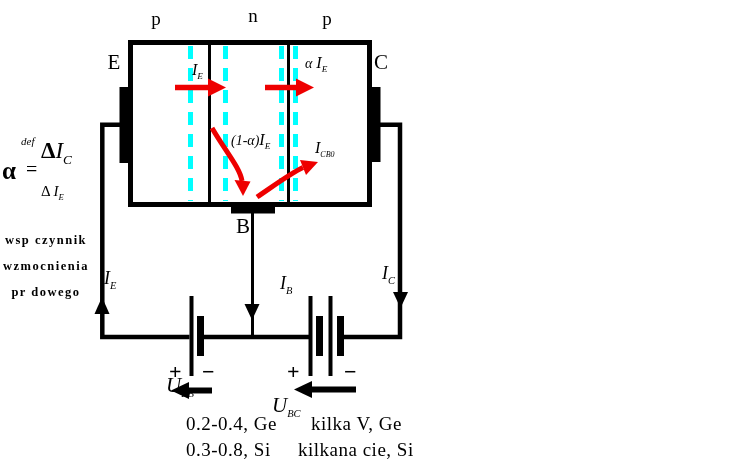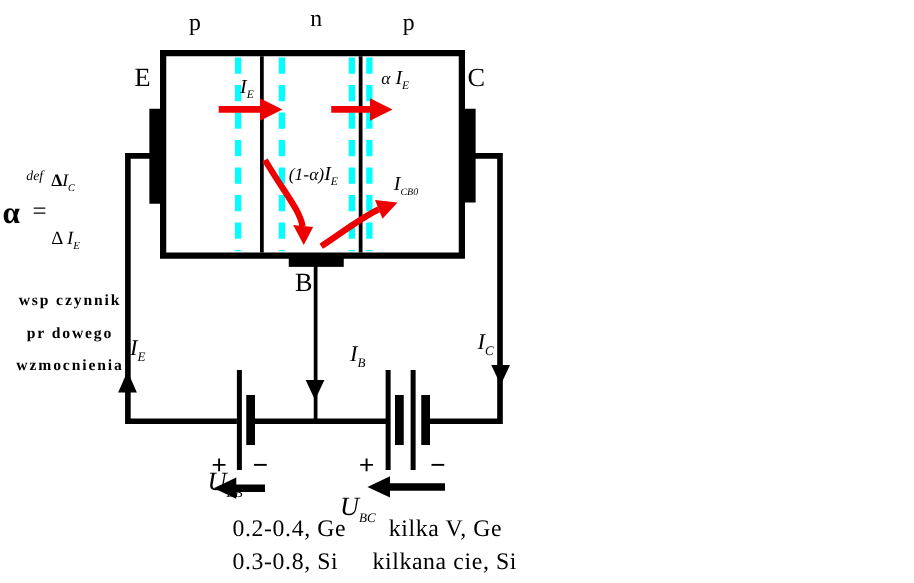--- a/index.html
+++ b/index.html
@@ -100,26 +100,26 @@
   <div class="lbl curin" style="left:231px;top:132px;"><span class="pref">(1-α)</span><span>I</span><span class="s">E</span></div>
   <div class="lbl curin" style="left:315px;top:140px;"><span>I</span><span class="ss">CB0</span></div>
 
   <div class="lbl cur" style="left:104px;top:269px;"><span>I</span><span class="s">E</span></div>
   <div class="lbl cur" style="left:234px;top:274px;margin-left:46px;"><span>I</span><span class="s">B</span></div>
   <div class="lbl cur" style="left:382px;top:264px;"><span>I</span><span class="s">C</span></div>
 
   <div class="lbl it" style="left:21px;top:136px;font-size:11px;">def</div>
   <div class="lbl bold" style="left:2px;top:158px;font-size:25px;">α</div>
   <div class="lbl" style="left:26px;top:159px;font-size:20px;">=</div>
-  <div class="lbl" style="left:41px;top:139px;font-size:14px;"><span class="bold">Δ</span><span class="it">I</span><span class="s it">C</span></div>
+  <div class="lbl" style="left:41px;top:139px;font-size:23px;"><span class="bold">Δ</span><span class="it">I</span><span class="s it">C</span></div>
   <div class="lbl" style="left:41px;top:184px;font-size:15px;"><span>Δ</span> <span class="it">I</span><span class="s it">E</span></div>
-  <div class="lbl cap" style="left:0px;top:227px;padding-left:10px;">
+  <div class="lbl cap" style="left:0px;top:227px;">
     <div>wsp czynnik</div>
+    <div>wzmocnienia</div>
     <div>pr dowego</div>
-    <div>wzmocnienia</div>
   </div>
 
   <div class="lbl sign" style="left:169px;top:361px;">+</div>
   <div class="lbl sign" style="left:202px;top:361px;">−</div>
   <div class="lbl usym" style="left:147px;top:375px;margin-left:19px;"><span>U</span><span class="ss">EB</span></div>
   <div class="lbl note" style="left:186px;top:414px;">0.2-0.4, Ge</div>
   <div class="lbl note" style="left:186px;top:440px;">0.3-0.8, Si</div>
 
   <div class="lbl sign" style="left:287px;top:361px;">+</div>
   <div class="lbl sign" style="left:344px;top:361px;">−</div>

